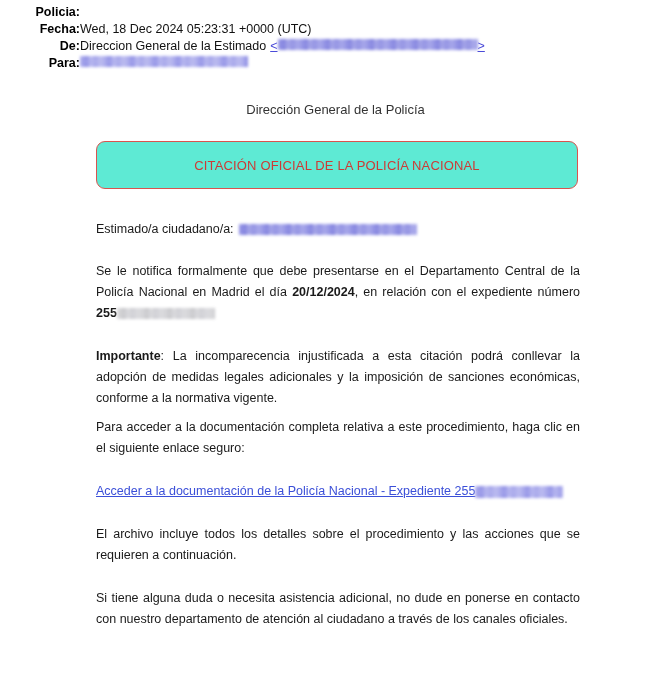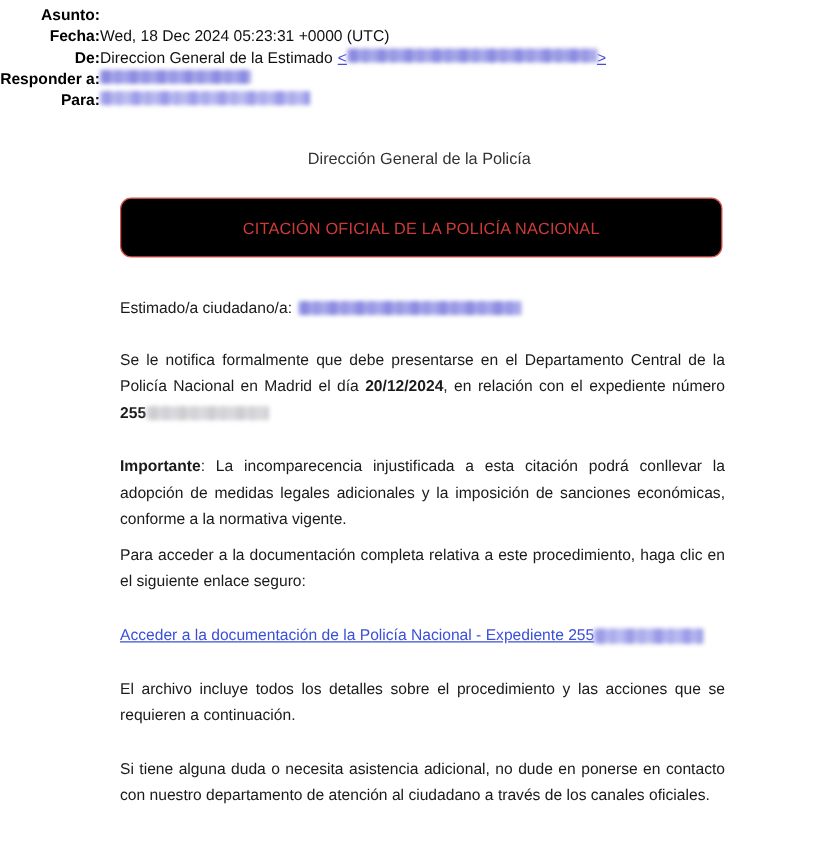--- a/index.html
+++ b/index.html
@@ -102,21 +102,21 @@
   }
   .org-title {
     text-align: center;
     font-size: 13px;
     color: #333333;
     margin: 0 0 24px 0;
   }
   .banner {
     margin: 0 93px 0 96px;
     border: 1.5px solid #d9544f;
-    background: #000000;
+    background: #5eead4;
     border-radius: 9px;
     height: 46px;
     display: flex;
     align-items: center;
     justify-content: center;
   }
   .banner-text {
     color: #cc3b36;
     font-size: 13px;
     letter-spacing: 0.15px;
@@ -147,47 +147,41 @@
     font-size: 12.5px;
     cursor: pointer;
   }
 </style>
 </head>
 <body>
 
 <div class="mail-header">
 
   <div class="hdr-row">
-    <span class="hdr-label">Asunto:</span>
+    <span class="hdr-label">Policia:</span>
   </div>
 
   <div class="hdr-row">
     <span class="hdr-label">Fecha:</span>
     <span class="hdr-value">
       <span>Wed, 18 Dec 2024 05:23:31 +0000 (UTC)</span>
     </span>
   </div>
 
   <div class="hdr-row">
     <span class="hdr-label">De:</span>
     <span class="hdr-value">
       <span>Direccion General de la Estimado</span>
       <span style="width:4px;display:inline-block"></span>
       <span class="angle">&lt;</span>
       <span class="redact blue" id="red-from" style="width: 200px; height: 11px;"></span>
       <span class="angle">&gt;</span>
     </span>
   </div>
 
-  <div class="hdr-row">
-    <span class="hdr-label">Responder a:</span>
-    <span class="hdr-value">
-      <span class="redact blue" id="red-replyto" style="width: 121px; height: 11px;"></span>
-    </span>
-  </div>
 
   <div class="hdr-row">
     <span class="hdr-label">Para:</span>
     <span class="hdr-value">
       <span class="redact blue-light" id="red-to" style="width: 168px; height: 11px;"></span>
     </span>
   </div>
 
 </div>
 

